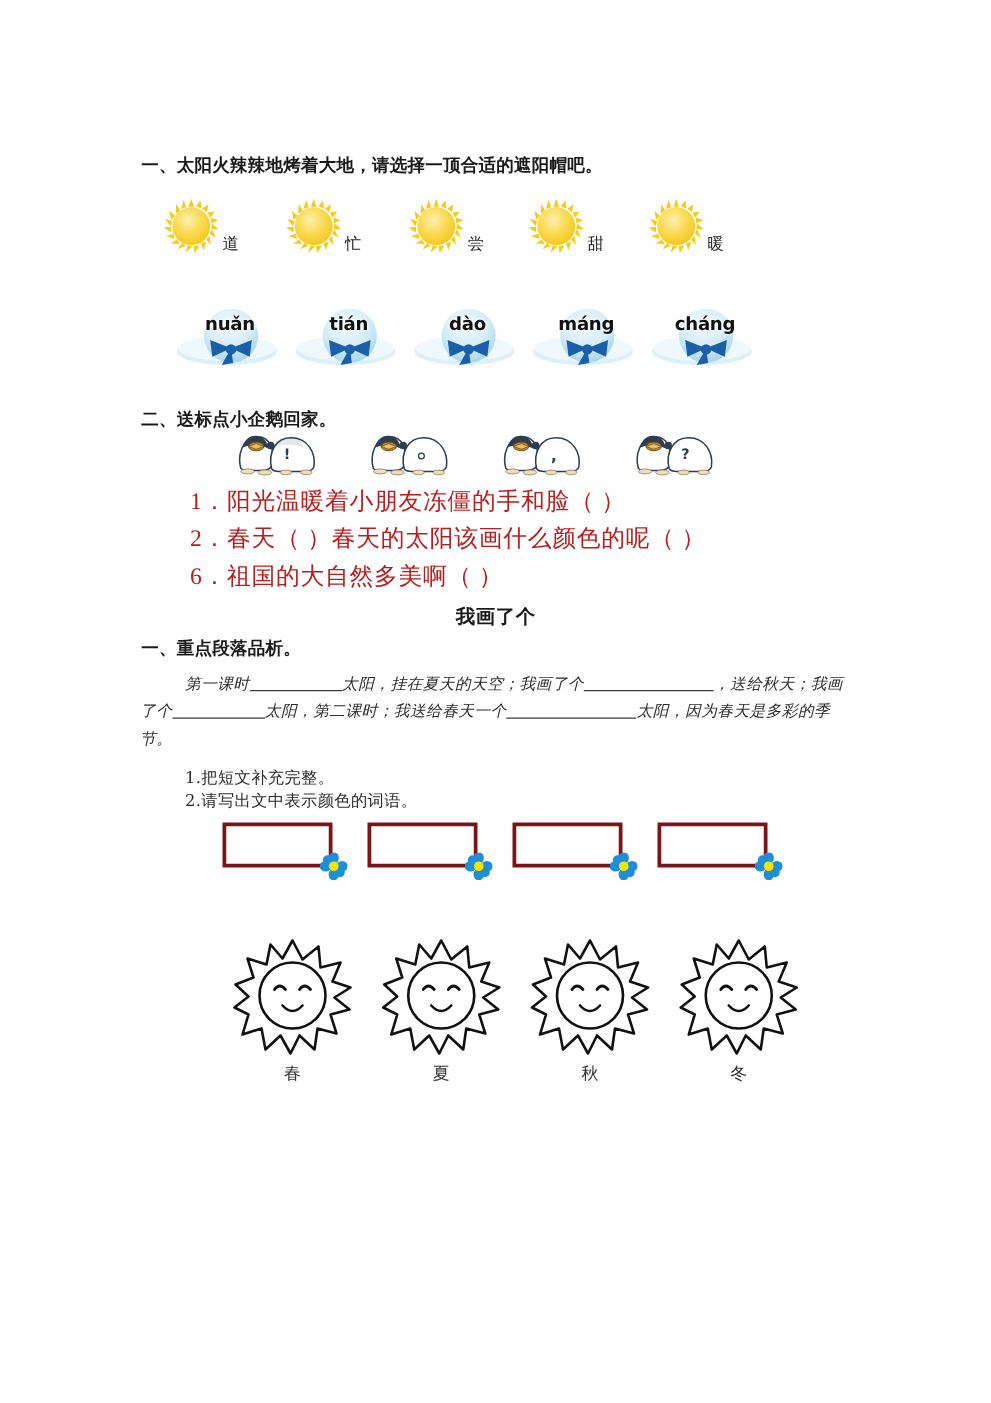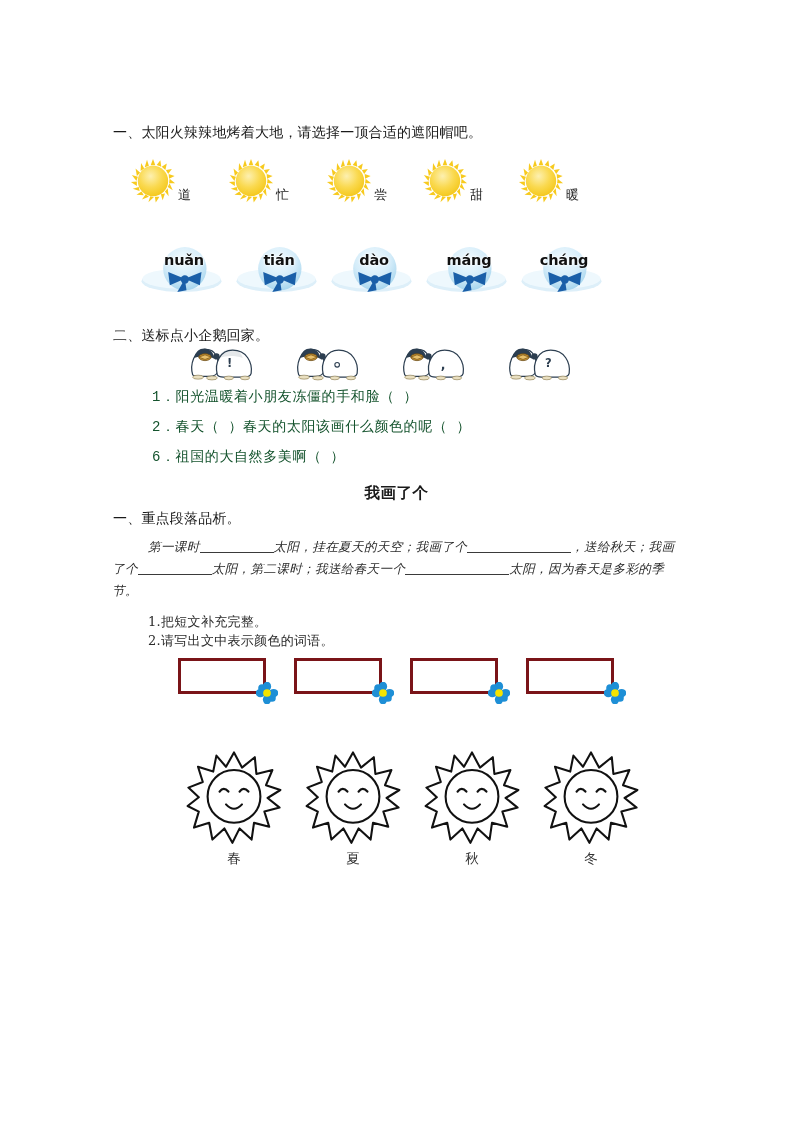--- a/index.html
+++ b/index.html
@@ -29,21 +29,21 @@
     width: 793px;
     text-align: center;
     font-size: 15.5px;
     font-weight: bold;
     letter-spacing: 0.5px;
     color: #1a1a1a;
   }
   .section-head {
     position: absolute;
     font-size: 14px;
-    font-weight: normal;
+    font-weight: bold;
     color: #1a1a1a;
     letter-spacing: 0.2px;
     white-space: nowrap;
   }
 
   
   .sun-row {
     position: absolute;
     left: 130px;
     top: 158px;
@@ -118,23 +118,23 @@
   .penguin-item {
     position: absolute;
     top: 0;
     width: 78px;
     height: 40px;
   }
 
   
   .ex-line {
     position: absolute;
-    font-family: Liberation Mono, monospace;
-    font-size: 14px;
-    color: #14532d;
+    font-family: Liberation Serif, serif;
+    font-size: 19px;
+    color: #b91c1c;
     white-space: nowrap;
     letter-spacing: 0.6px;
   }
 
   
   .passage {
     position: absolute;
     left: 112px;
     top: 536px;
     width: 570px;

